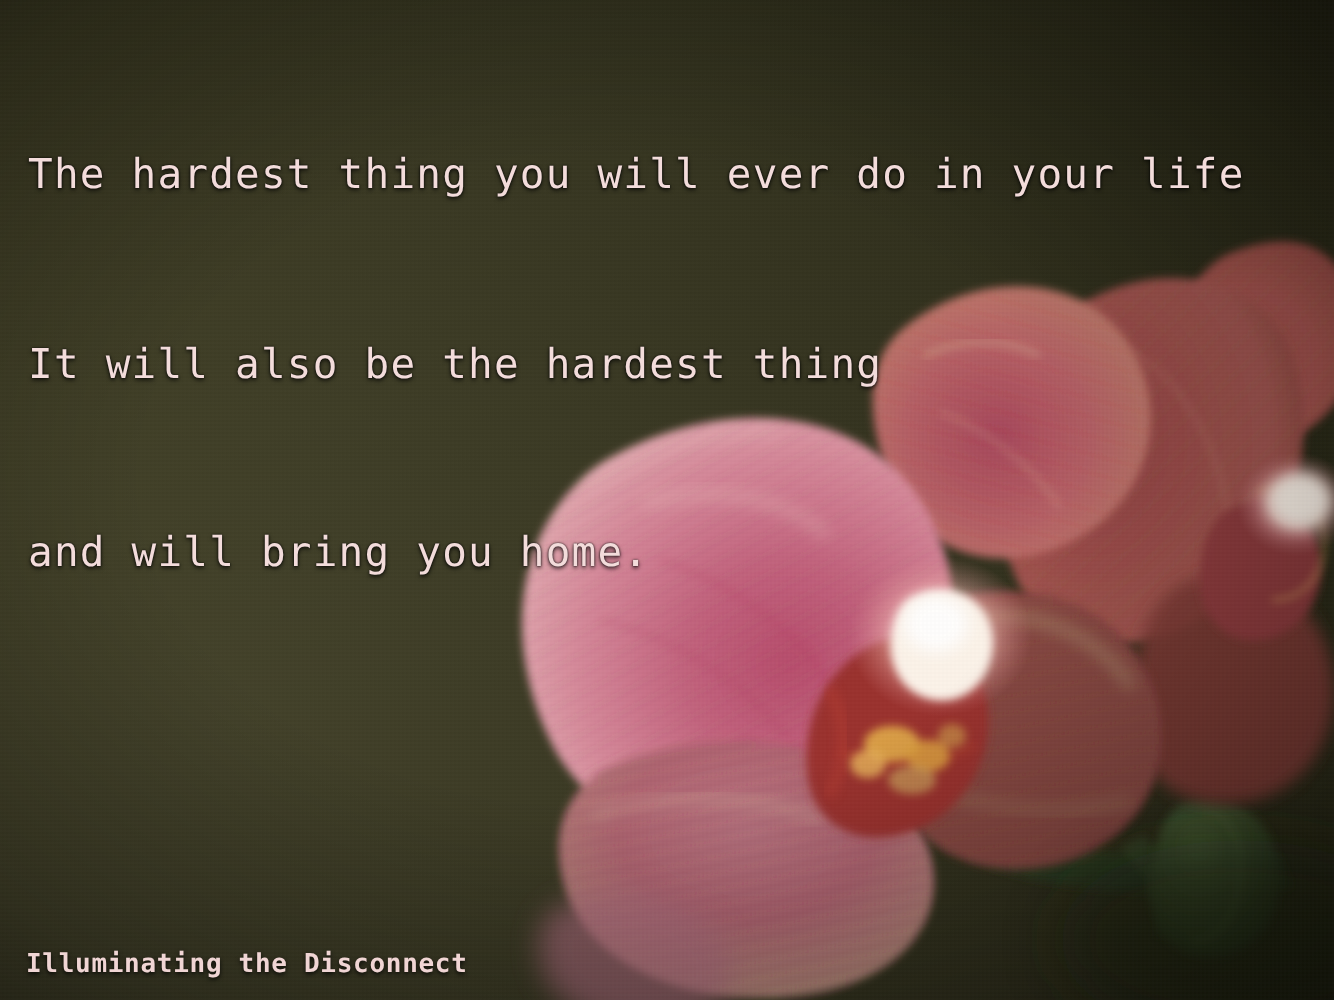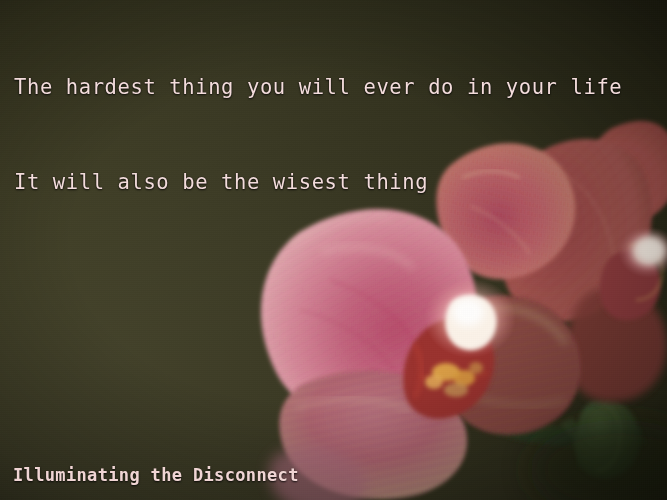--- a/index.html
+++ b/index.html
@@ -64,23 +64,23 @@
     letter-spacing: .6px;
     text-shadow: 0 1px 2px rgba(0,0,0,.75), 0 0 1px rgba(0,0,0,.9);
     white-space: pre;
   }
   .quote .ln { display: block; }
   .quote .gap { display: block; height: 41px; }
 
   .credit {
     position: absolute;
     left: 13px;
-    top: 465px;
+    top: 475px;
     color: #f0d5d4;
-    font-size: 17px;
+    font-size: 13px;
     letter-spacing: .35px;
     font-weight: bold;
     text-shadow: 0 1px 2px rgba(0,0,0,.8);
     white-space: pre;
   }
 </style>
 </head>
 <body>
 
 <div id="stage">
@@ -280,20 +280,21 @@
 
       <ellipse cx="620" cy="470" rx="90" ry="50" fill="#1c2411" opacity=".55" filter="url(#soft14)"></ellipse>
     </svg>
   </div>
 
   <div class="bg-vignette"></div>
   <div class="bg-grain"></div>
 
   <div class="quote">
     <span class="ln">The hardest thing you will ever do in your life</span>
-    <span class="ln">It will also be the wisest thing</span>
+    <span class="ln">It will also be the hardest thing</span>
+    <span class="ln">and will bring you home.</span>
     <span class="gap"></span>
     
   </div>
 
   <div class="credit">Illuminating the Disconnect</div>
 
 </div>
 
 </body></html>

